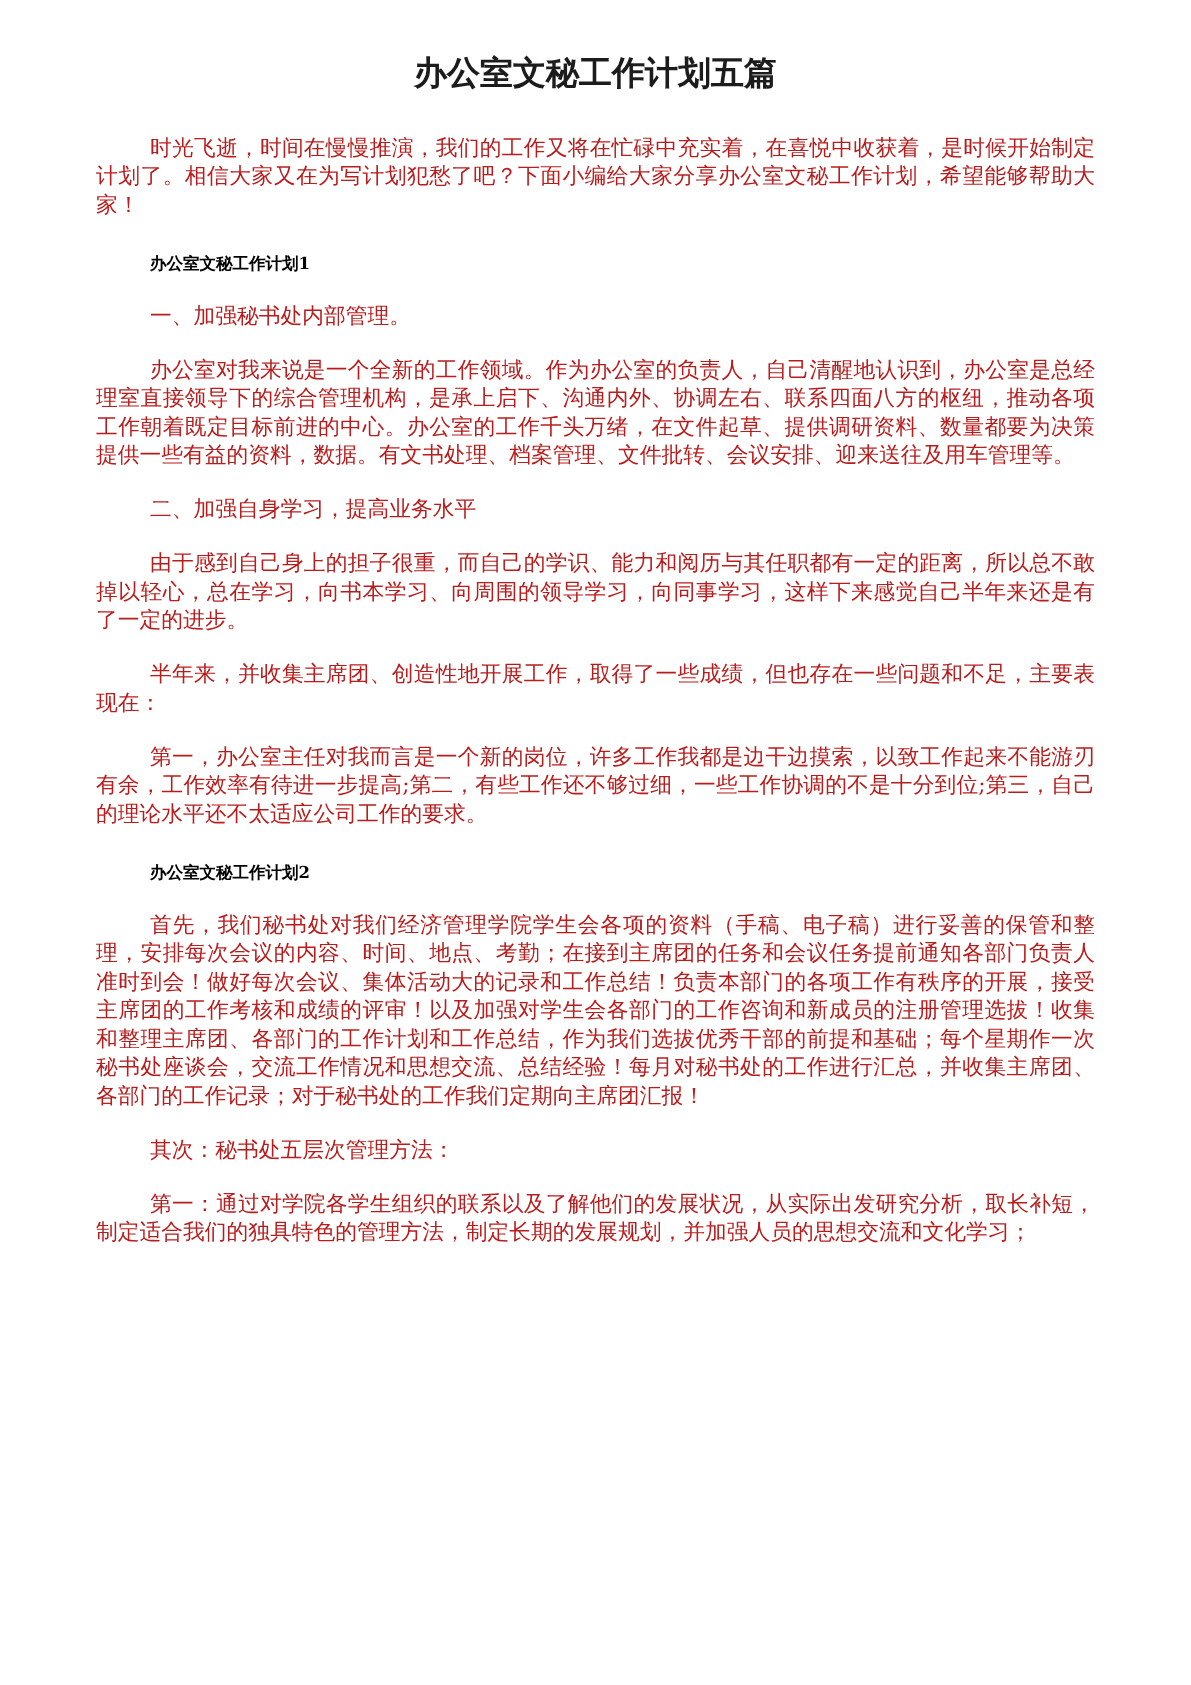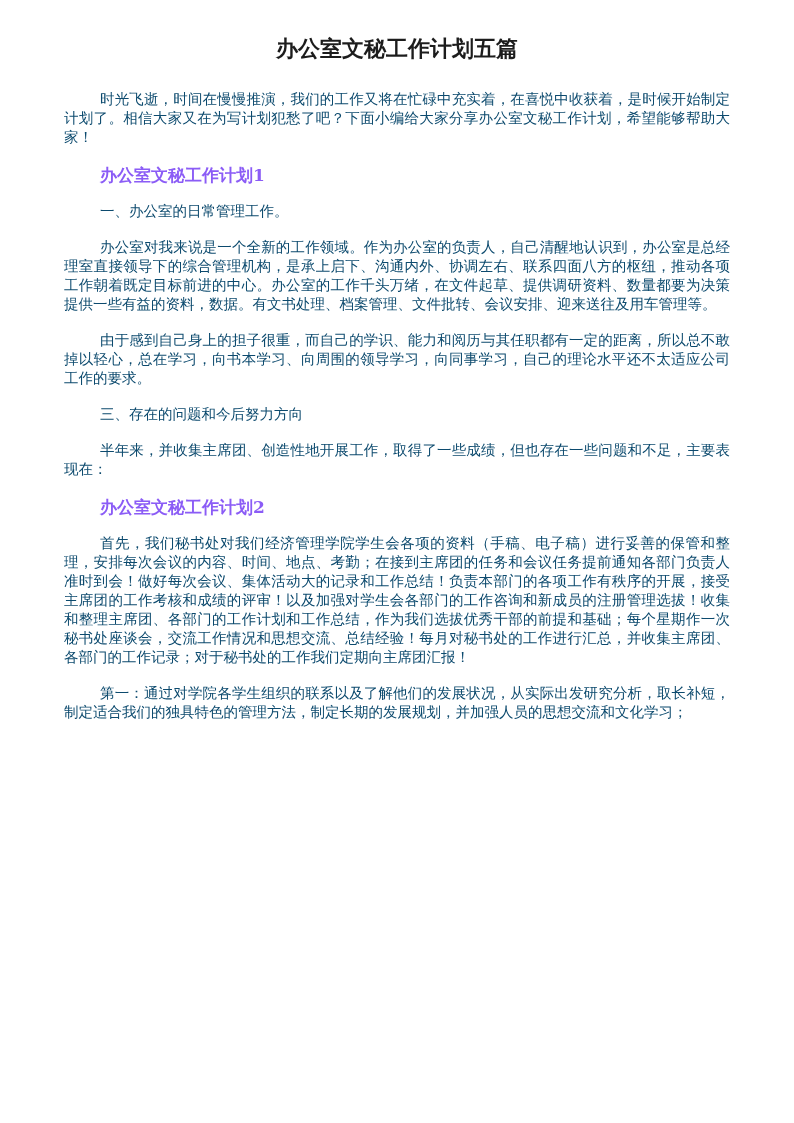--- a/index.html
+++ b/index.html
@@ -24,50 +24,52 @@
     font-size: 22px;
     font-weight: 700;
     color: #1c1c1c;
     text-align: center;
     margin: 6px 0 26px 0;
   }
   .body-para {
     font-family: "DejaVu Serif", "Liberation Serif", serif;
     font-size: 14.5px;
     line-height: 19px;
-    color: #0c4a6e;
+    color: #b91c1c;
     margin: 17px 0;
     text-indent: 36px;
     text-align: justify;
   }
   .sec-heading {
     font-family: "DejaVu Serif", "Liberation Serif", serif;
-    font-size: 17px;
+    font-size: 11px;
     line-height: 19px;
     font-weight: 700;
-    color: #8b5cf6;
+    color: #000000;
     margin: 19px 0 17px 0;
     text-indent: 36px;
   }
 </style>
 </head>
 <body>
 
 <div class="page">
 
   <h1 class="doc-title">办公室文秘工作计划五篇</h1>
 
   <p class="body-para">时光飞逝，时间在慢慢推演，我们的工作又将在忙碌中充实着，在喜悦中收获着，是时候开始制定计划了。相信大家又在为写计划犯愁了吧？下面小编给大家分享办公室文秘工作计划，希望能够帮助大家！</p>
 
   <h2 class="sec-heading">办公室文秘工作计划1</h2>
 
-  <p class="body-para">一、办公室的日常管理工作。</p>
+  <p class="body-para">一、加强秘书处内部管理。</p>
   <p class="body-para">办公室对我来说是一个全新的工作领域。作为办公室的负责人，自己清醒地认识到，办公室是总经理室直接领导下的综合管理机构，是承上启下、沟通内外、协调左右、联系四面八方的枢纽，推动各项工作朝着既定目标前进的中心。办公室的工作千头万绪，在文件起草、提供调研资料、数量都要为决策提供一些有益的资料，数据。有文书处理、档案管理、文件批转、会议安排、迎来送往及用车管理等。</p>
-  <p class="body-para">由于感到自己身上的担子很重，而自己的学识、能力和阅历与其任职都有一定的距离，所以总不敢掉以轻心，总在学习，向书本学习、向周围的领导学习，向同事学习，自己的理论水平还不太适应公司工作的要求。</p>
-  <p class="body-para">三、存在的问题和今后努力方向</p>
+  <p class="body-para">二、加强自身学习，提高业务水平</p>
+  <p class="body-para">由于感到自己身上的担子很重，而自己的学识、能力和阅历与其任职都有一定的距离，所以总不敢掉以轻心，总在学习，向书本学习、向周围的领导学习，向同事学习，这样下来感觉自己半年来还是有了一定的进步。</p>
   <p class="body-para">半年来，并收集主席团、创造性地开展工作，取得了一些成绩，但也存在一些问题和不足，主要表现在：</p>
+  <p class="body-para">第一，办公室主任对我而言是一个新的岗位，许多工作我都是边干边摸索，以致工作起来不能游刃有余，工作效率有待进一步提高;第二，有些工作还不够过细，一些工作协调的不是十分到位;第三，自己的理论水平还不太适应公司工作的要求。</p>
 
   <h2 class="sec-heading">办公室文秘工作计划2</h2>
 
   <p class="body-para">首先，我们秘书处对我们经济管理学院学生会各项的资料（手稿、电子稿）进行妥善的保管和整理，安排每次会议的内容、时间、地点、考勤；在接到主席团的任务和会议任务提前通知各部门负责人准时到会！做好每次会议、集体活动大的记录和工作总结！负责本部门的各项工作有秩序的开展，接受主席团的工作考核和成绩的评审！以及加强对学生会各部门的工作咨询和新成员的注册管理选拔！收集和整理主席团、各部门的工作计划和工作总结，作为我们选拔优秀干部的前提和基础；每个星期作一次秘书处座谈会，交流工作情况和思想交流、总结经验！每月对秘书处的工作进行汇总，并收集主席团、各部门的工作记录；对于秘书处的工作我们定期向主席团汇报！</p>
+  <p class="body-para">其次：秘书处五层次管理方法：</p>
   <p class="body-para">第一：通过对学院各学生组织的联系以及了解他们的发展状况，从实际出发研究分析，取长补短，制定适合我们的独具特色的管理方法，制定长期的发展规划，并加强人员的思想交流和文化学习；</p>
 
 </div>
 
 </body></html>

